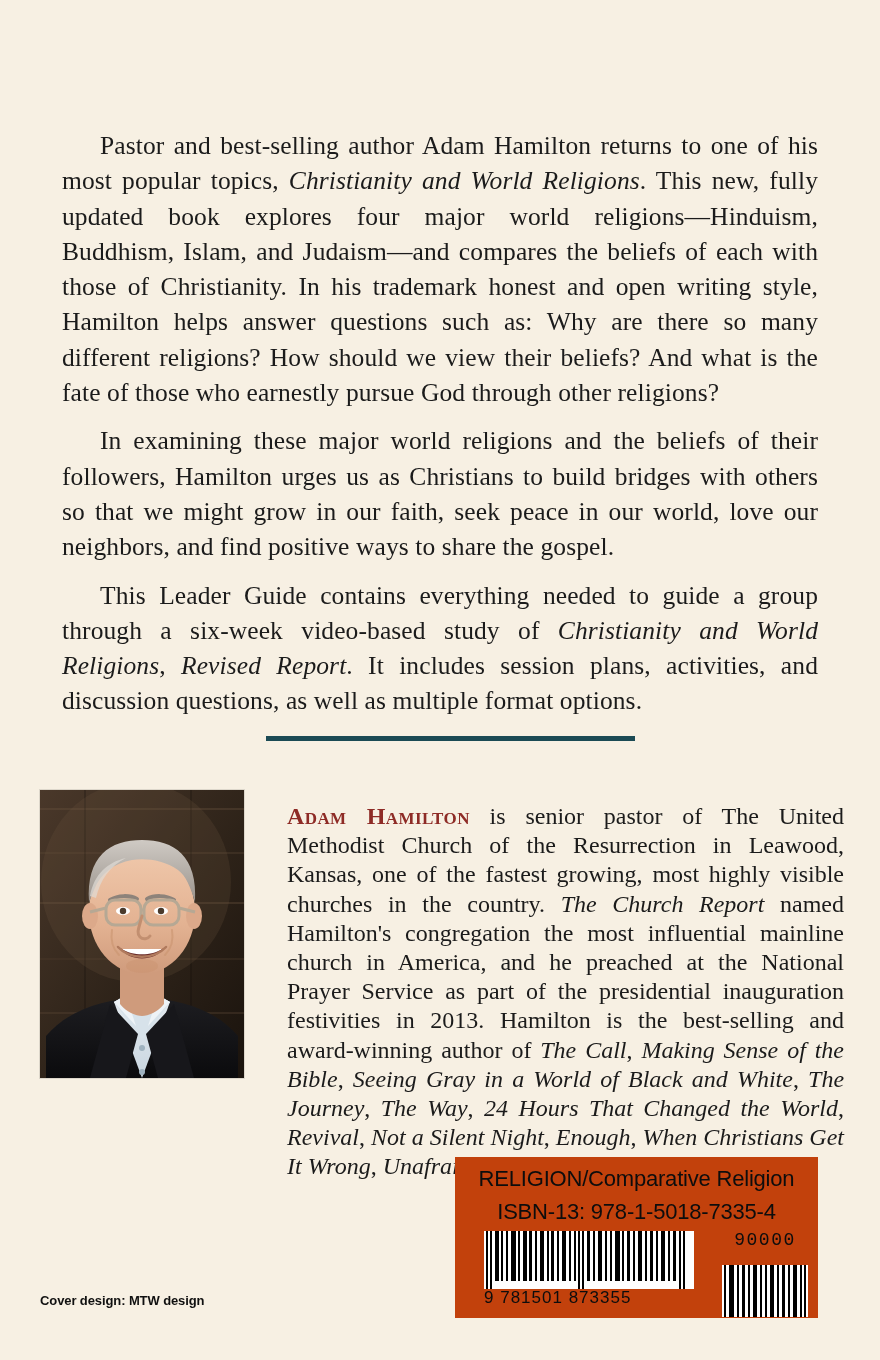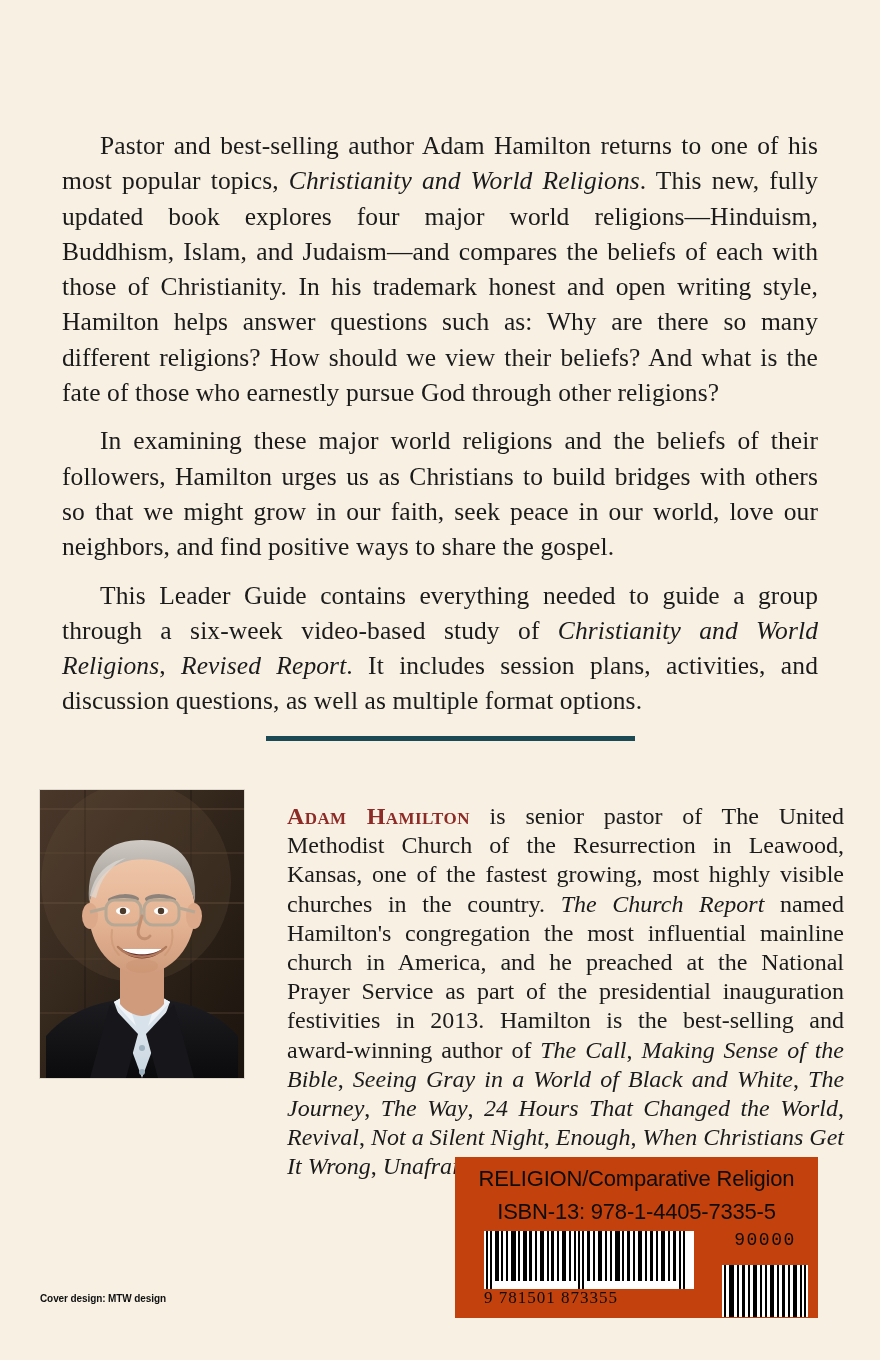--- a/index.html
+++ b/index.html
@@ -126,21 +126,21 @@
     font-weight: bold;
     letter-spacing: -0.2px;
     color: #101010;
     line-height: 1;
   }
   .cover-credit {
     position: absolute;
     left: 40px;
     top: 1294px;
     font-family: "Liberation Sans", "DejaVu Sans", sans-serif;
-    font-size: 10px;
+    font-size: 13px;
     font-weight: bold;
     color: #101010;
     letter-spacing: -0.1px;
     line-height: 1;
   }
 
   
   .isbn-panel {
     position: absolute;
     left: 455px;
@@ -183,21 +183,21 @@
     width: 210px;
   }
   .barcode-addon {
     position: absolute;
     left: 267px;
     top: 2px;
     width: 86px;
   }
   .bc-bars { display: block; }
   .bc-digits {
-    font-family: Liberation Serif, serif;
+    font-family: Liberation Sans, sans-serif;
     font-size: 17px;
     letter-spacing: 1px;
     color: #0d0d0d;
     line-height: 1;
     white-space: nowrap;
   }
   .addon-digits {
     font-family: "Liberation Mono", "DejaVu Sans Mono", monospace;
     font-size: 18px;
     letter-spacing: 1.5px;
@@ -322,21 +322,21 @@
     <div class="author-bio">
       <p><span class="author-name">Adam Hamilton</span><span> is senior pastor of The United Methodist Church of the Resurrection in Leawood, Kansas, one of the fastest growing, most highly visible churches in the country. </span><i>The Church Report</i><span> named Hamilton's congregation the most influential mainline church in America, and he preached at the National Prayer Service as part of the presidential inauguration festivities in 2013. Hamilton is the best-selling and award-winning author of </span><i>The Call</i><span>, </span><i>Making Sense of the Bible</i><span>, </span><i>Seeing Gray in a World of Black and White</i><span>, </span><i>The Journey</i><span>, </span><i>The Way</i><span>, </span><i>24 Hours That Changed the World</i><span>, </span><i>Revival</i><span>, </span><i>Not a Silent Night</i><span>, </span><i>Enough</i><span>, </span><i>When Christians Get It Wrong</i><span>, </span><i>Unafraid</i><span>, </span><i>Creed</i><span>, and many more.</span></p>
     </div>
   </div>
 
 
   <div class="cover-credit">Cover design: MTW design</div>
 
   <div class="isbn-panel">
     <div class="isbn-category">RELIGION/Comparative Religion</div>
-    <div class="isbn-number">ISBN-13: 978-1-4405-7335-5</div>
+    <div class="isbn-number">ISBN-13: 978-1-5018-7335-4</div>
 
     <div class="barcode-row">
 
       <div class="barcode-main">
         <svg class="bc-bars" width="210" height="58" viewBox="0 0 210 58" xmlns="http://www.w3.org/2000/svg">
           <rect x="0" y="0" width="210" height="58" fill="#ffffff"></rect>
           <g fill="#000000">
             <rect x="2" y="0" width="2" height="58"></rect>
             <rect x="6" y="0" width="2" height="58"></rect>
             <rect x="11" y="0" width="4" height="50"></rect>

